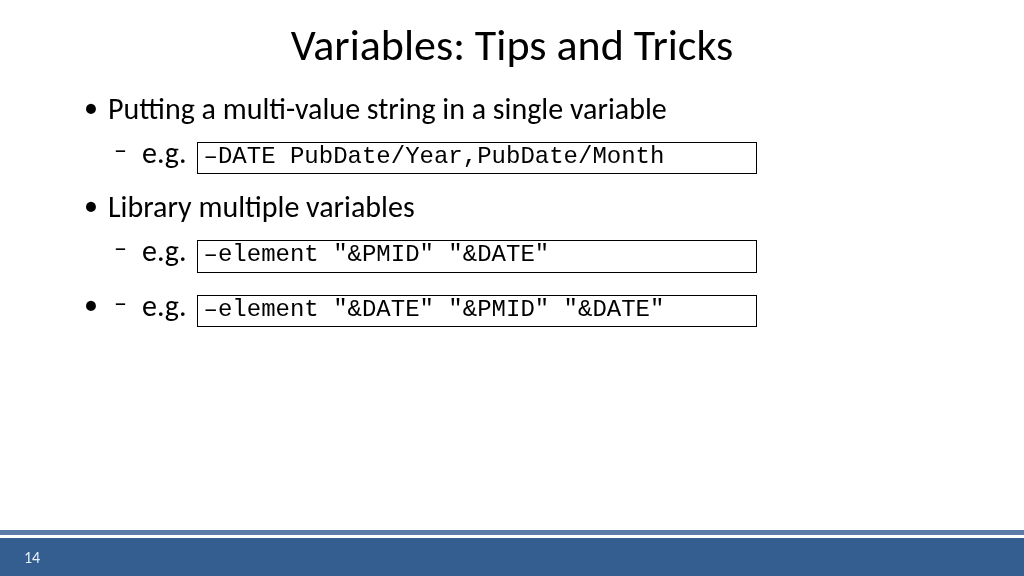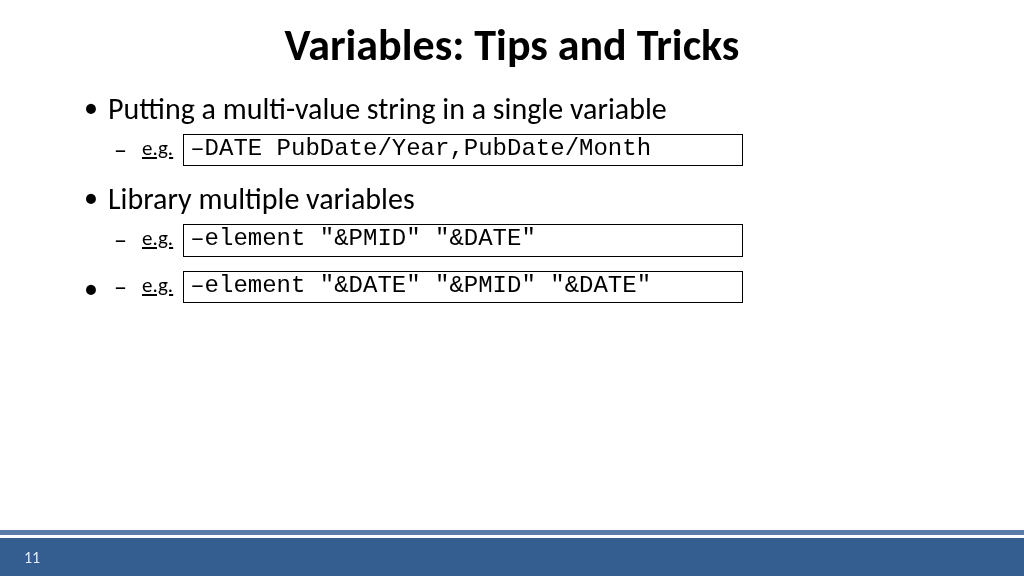--- a/index.html
+++ b/index.html
@@ -1,26 +1,26 @@
 <!DOCTYPE html>
 <html><head>
 <meta charset="utf-8">
 <style>
   * { box-sizing: border-box; margin: 0; padding: 0; }
   html, body { width: 1024px; height: 576px; overflow: hidden; font-family: Calibri, "Segoe UI", Arial, sans-serif; background: #fff; }
   .slide { position: relative; width: 1024px; height: 576px; background: #fff; }
-  .title { text-align: center; font-size: 44px; font-weight: 700; color: #000; padding-top: 18px; }
+  .title { text-align: center; font-size: 44px; font-weight: 400; color: #000; padding-top: 18px; }
   .content { padding: 18px 80px 0 80px; }
   ul.top { list-style: none; }
   ul.top > li { position: relative; padding-left: 28px; font-size: 30px; color: #000; margin-bottom: 6px; line-height: 1.25; }
   ul.top > li::before { content: "•"; position: absolute; left: 4px; top: 0; font-size: 28px; }
   ul.sub { list-style: none; margin-top: 6px; margin-bottom: 14px; }
   ul.sub > li { position: relative; padding-left: 34px; font-size: 28px; color: #000; display: flex; align-items: baseline; gap: 10px; }
   ul.sub > li .dash { position: absolute; left: 6px; top: 0; font-size: 26px; }
-  .eg { font-size: 21px; white-space: nowrap; text-decoration: underline; }
+  .eg { font-size: 30px; white-space: nowrap; }
   .codebox { display: inline-block; border: 1.5px solid #000; font-family: Consolas, "Courier New", monospace; font-size: 24px; padding: 0 6px 2px 6px; line-height: 1.2; vertical-align: baseline; min-width: 560px; }
   .footer { position: absolute; left: 0; right: 0; bottom: 0; height: 46px; }
   .footer .stripe1 { position: absolute; left: 0; right: 0; top: 0; height: 5px; background: #5b7ca8; }
   .footer .stripe2 { position: absolute; left: 0; right: 0; top: 5px; height: 3px; background: #fff; }
   .footer .bar { position: absolute; left: 0; right: 0; top: 8px; bottom: 0; background: #335e8f; display: flex; align-items: center; justify-content: space-between; padding: 0 24px; color: #e6edf5; }
   .footer .left { display: flex; align-items: center; gap: 10px; }
   .nih-badge { display: flex; align-items: center; }
   .nih-box { background: #fff; color: #335e8f; font-weight: 700; font-size: 13px; padding: 2px 5px 2px 5px; border-radius: 2px; letter-spacing: 0.5px; font-family: Arial, sans-serif; }
   .nih-chevron { width: 0; height: 0; border-top: 11px solid transparent; border-bottom: 11px solid transparent; border-left: 10px solid #fff; margin-left: -1px; position: relative; }
   .nih-chevron::after { content: ""; position: absolute; left: -10px; top: -8px; width: 0; height: 0; border-top: 8px solid transparent; border-bottom: 8px solid transparent; border-left: 7px solid #335e8f; }
@@ -68,16 +68,16 @@
         </ul>
       </li>
 
     </ul>
   </div>
 
   <div class="footer">
     <div class="stripe1"></div>
     <div class="stripe2"></div>
     <div class="bar">
-      <span class="pagenum">11</span>
+      <span class="pagenum">14</span>
     </div>
   </div>
 </div>
 
 </body></html>

